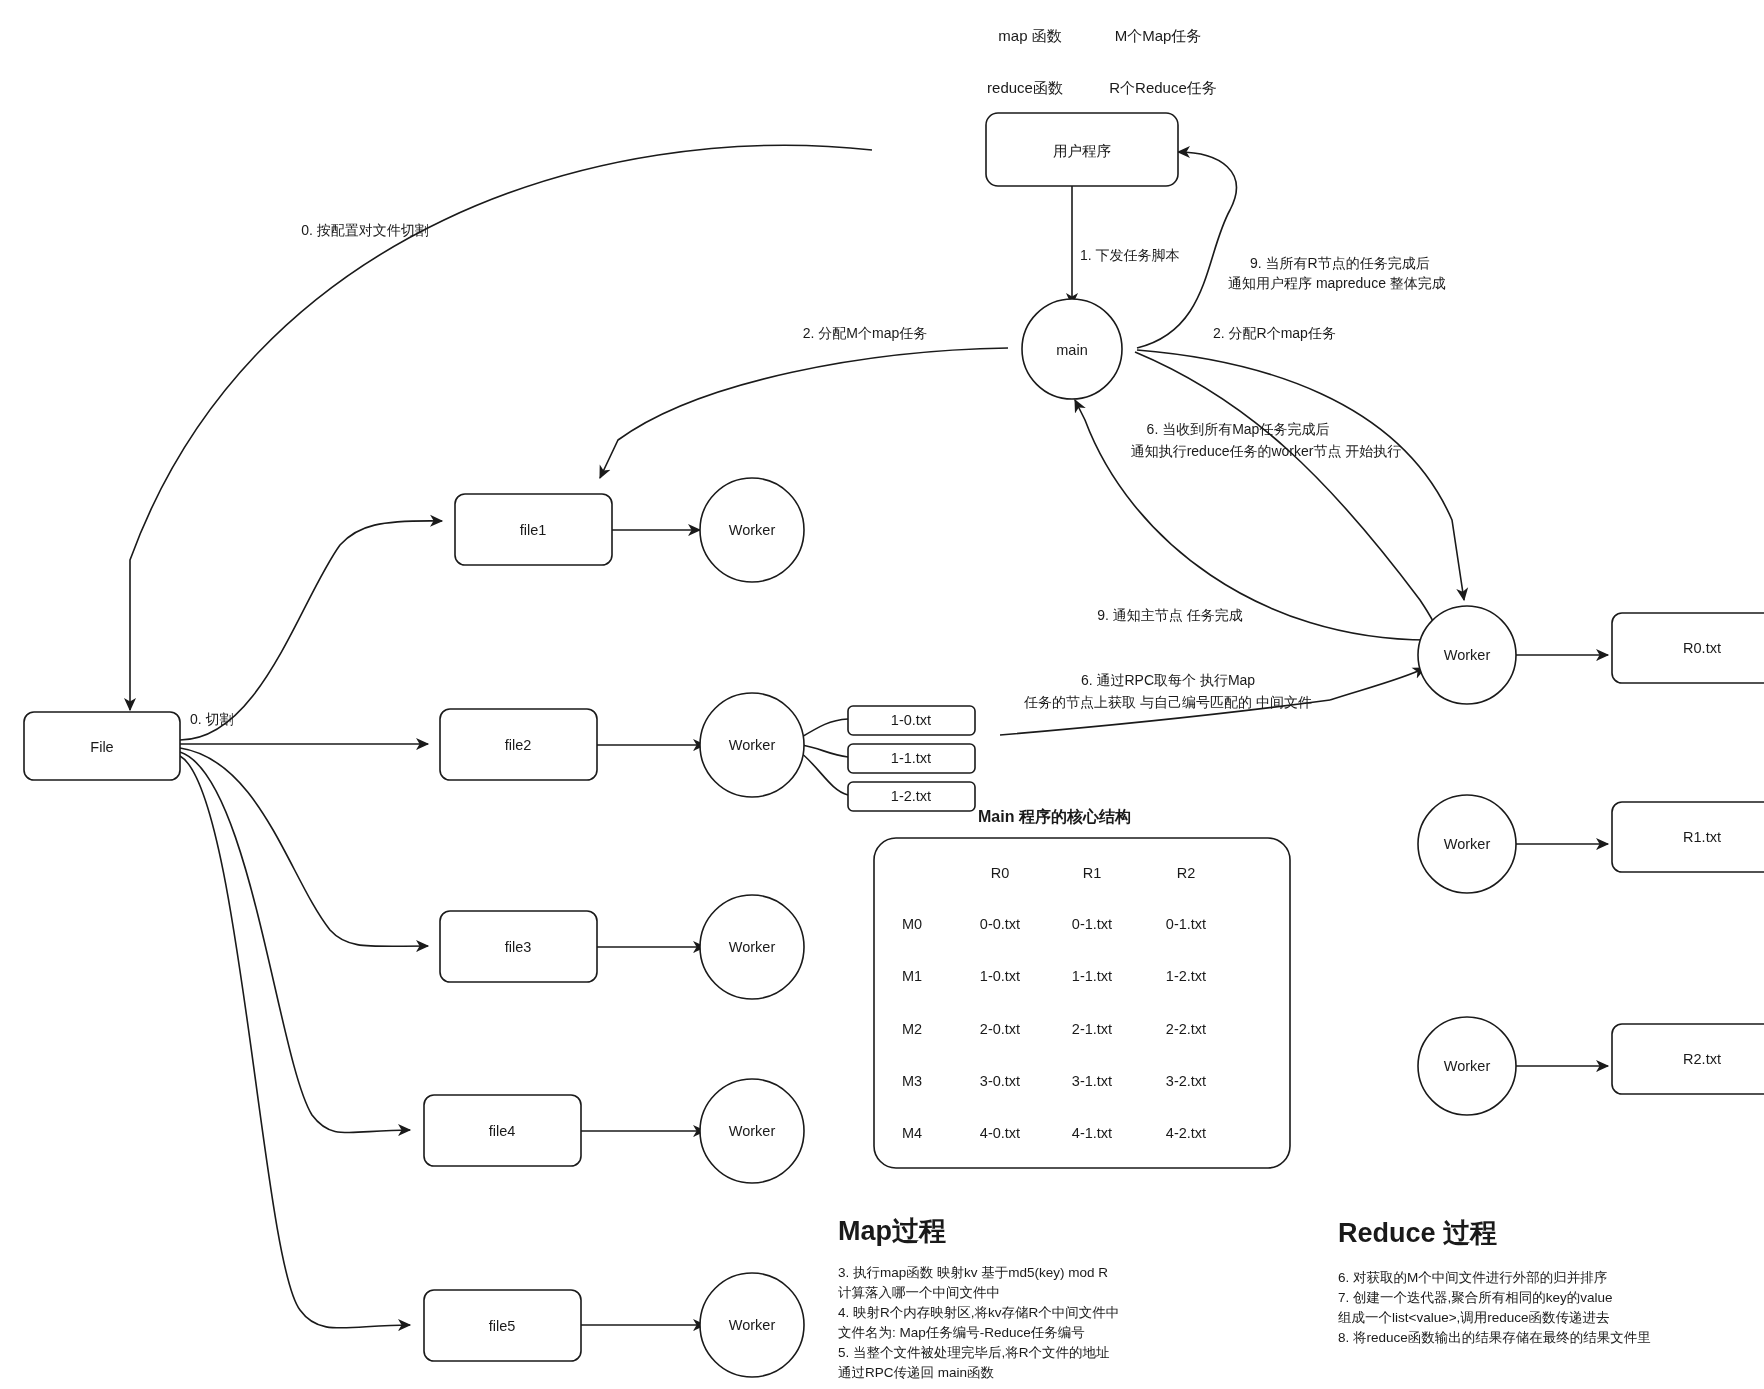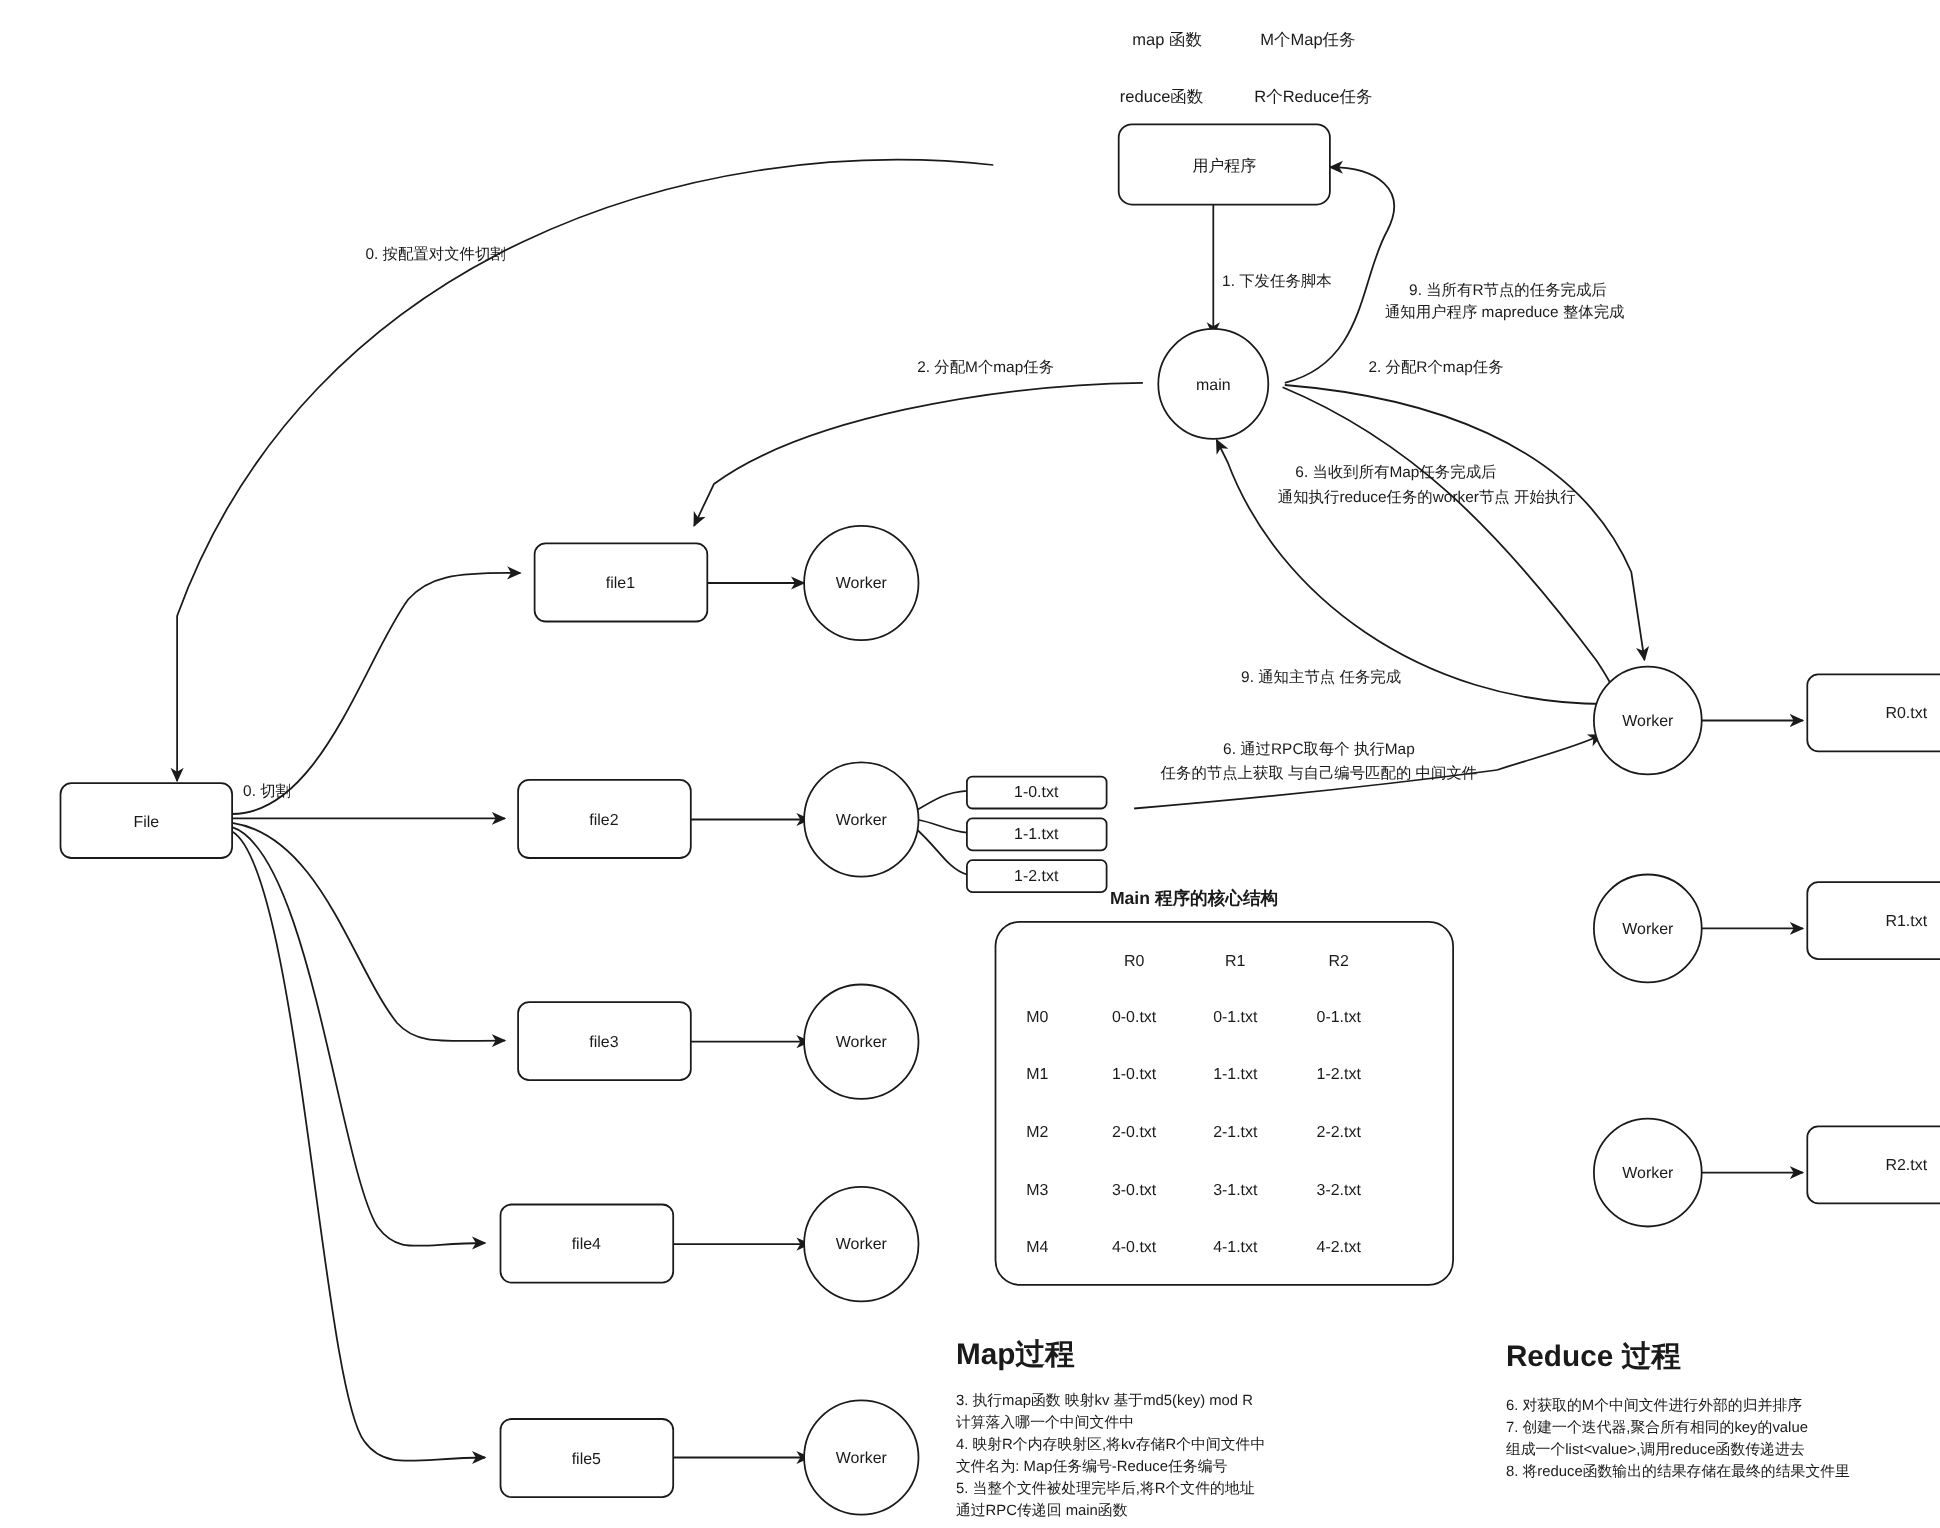--- a/index.html
+++ b/index.html
@@ -10,21 +10,20 @@
   body {
     width: 1764px;
     height: 1389px;
     position: relative;
     font-family: "Liberation Sans", "DejaVu Sans", sans-serif;
     overflow: hidden;
   }
   #diagram-root {
     position: absolute;
     inset: 0;
-    margin-left: 31px;
   }
   svg.layer {
     position: absolute;
     left: 0;
     top: 0;
     width: 1764px;
     height: 1389px;
   }
   .stroke {
     fill: none;

